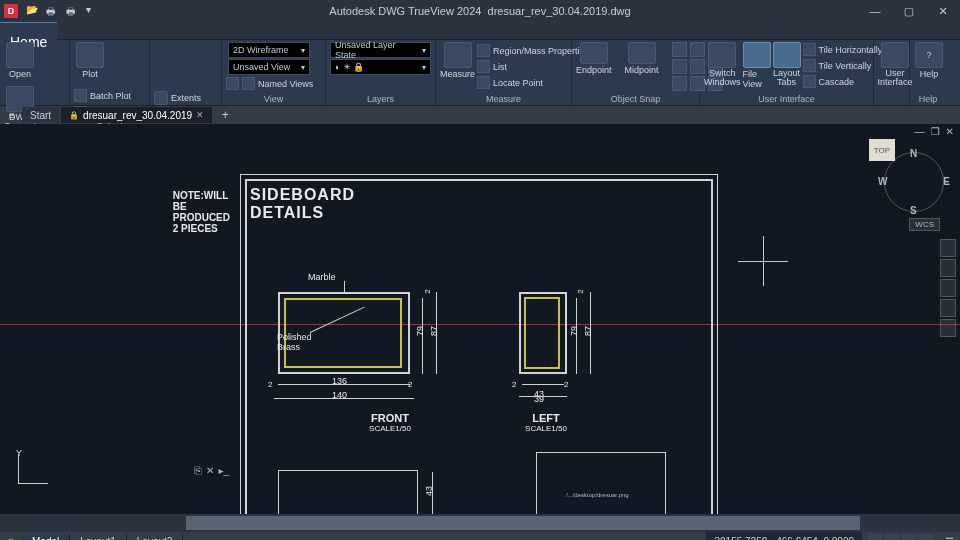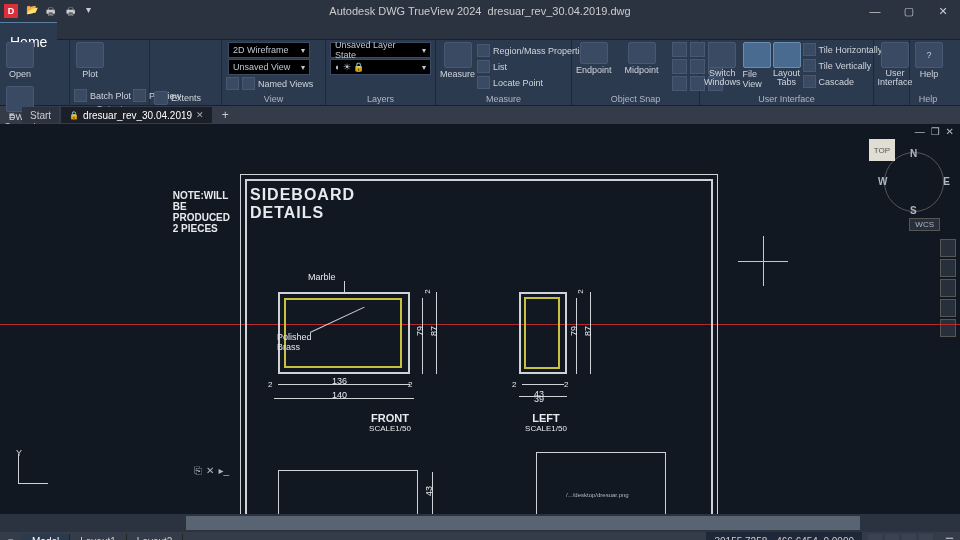--- a/index.html
+++ b/index.html
@@ -123,21 +123,21 @@
         </div>
     </div>
     <div class="lbl">Files</div>
   </div>
   <div class="panel" style="width:80px">
     <div class="icons">
       <div class="bigbtn">
           <div class="ic"></div>
           <span>Plot</span>
         </div>
-      <div style="display:flex;flex-direction:row;gap:2px;margin-top:2px">
+      <div style="display:flex;flex-direction:column;gap:2px;margin-top:2px">
         <div class="smallrow">
             <span class="si"></span>
             <span>Batch Plot</span>
           </div>
         <div class="smallrow">
             <span class="si"></span>
             <span>Preview</span>
           </div>
       </div>
     </div>

